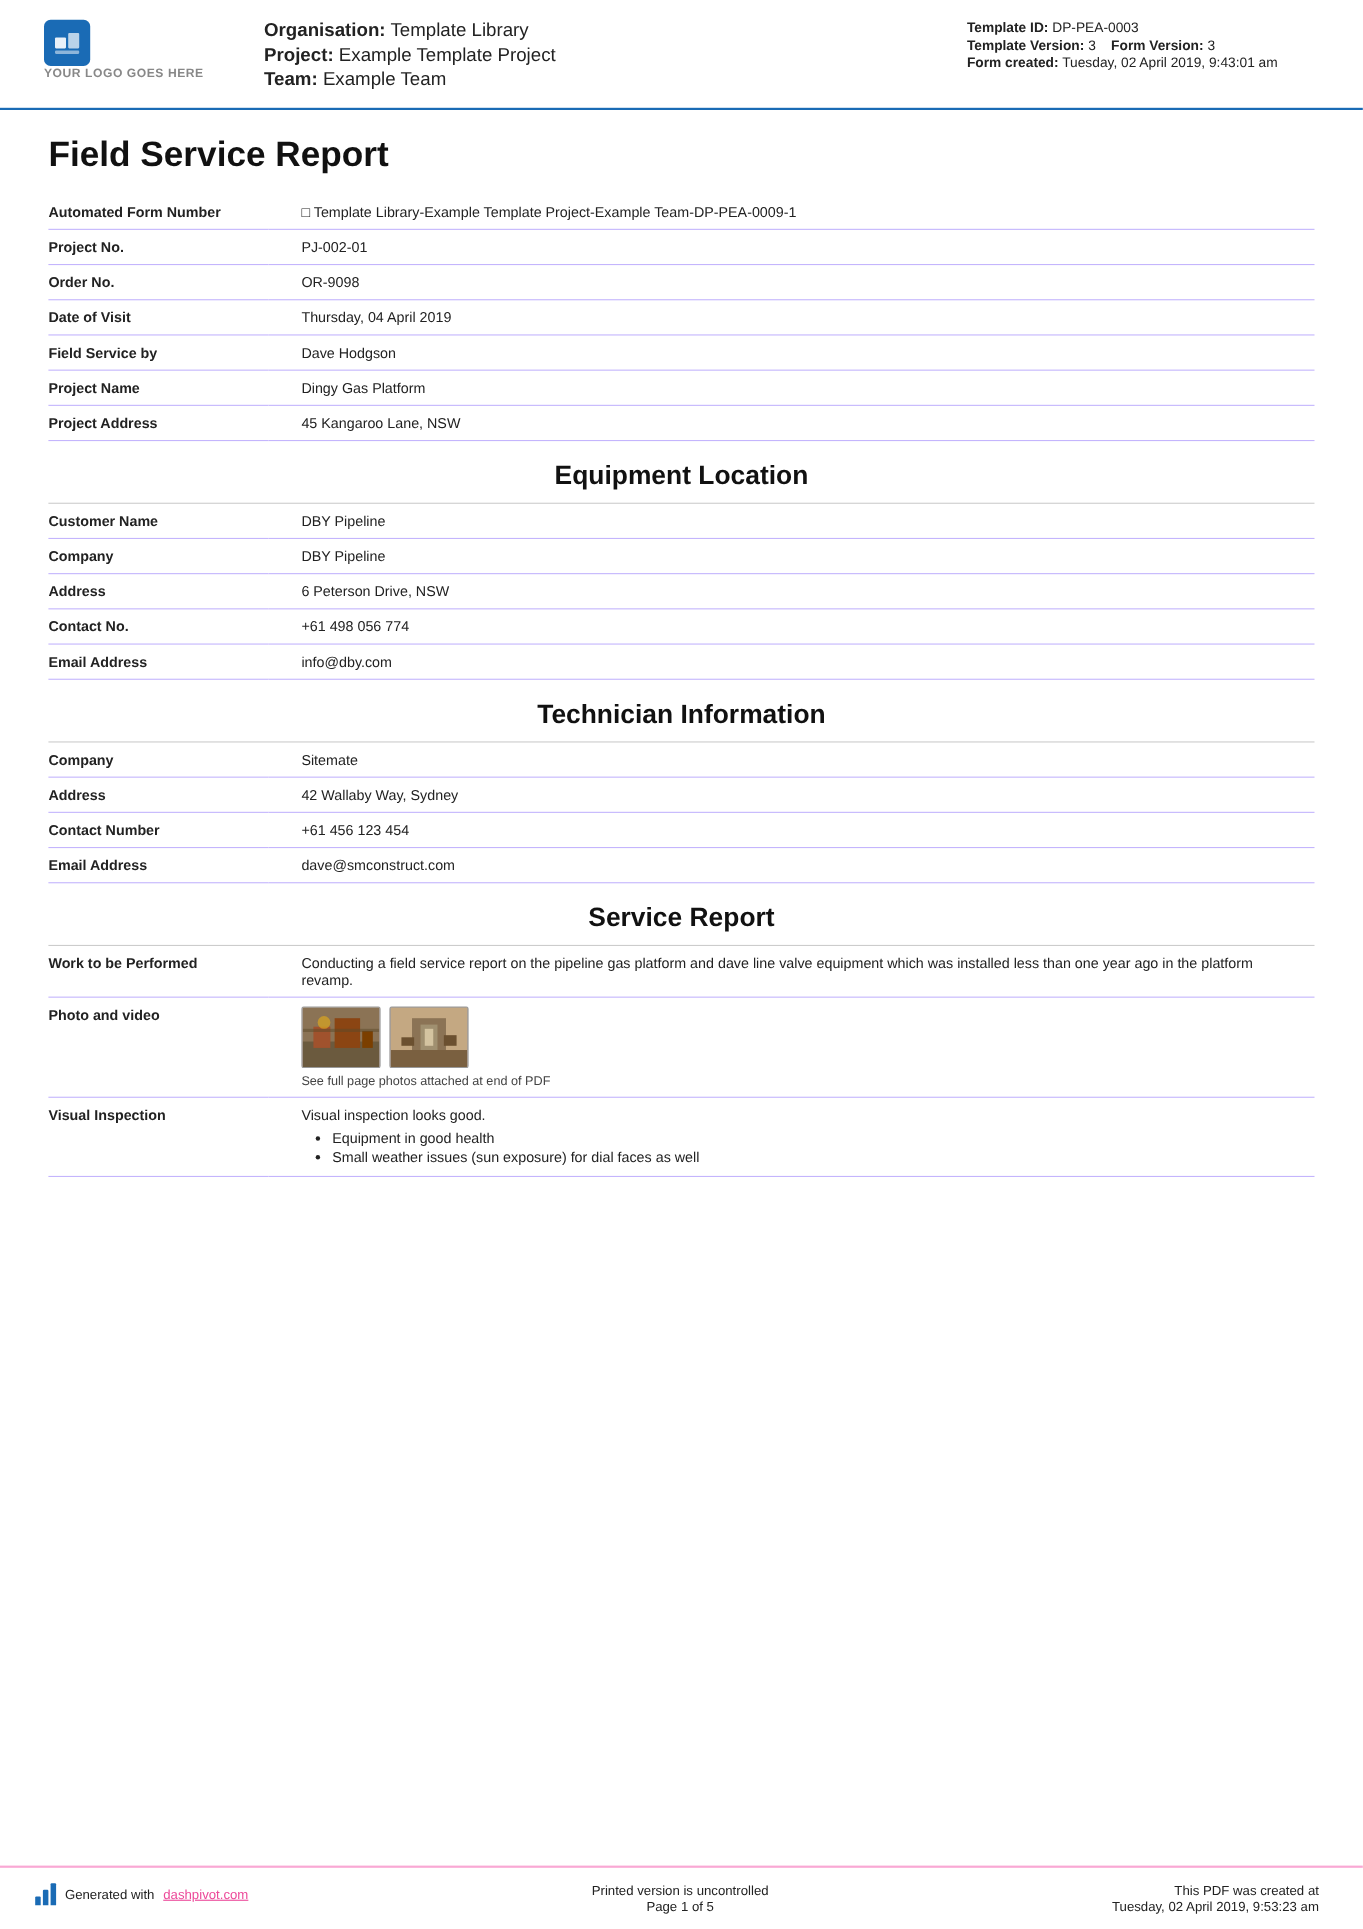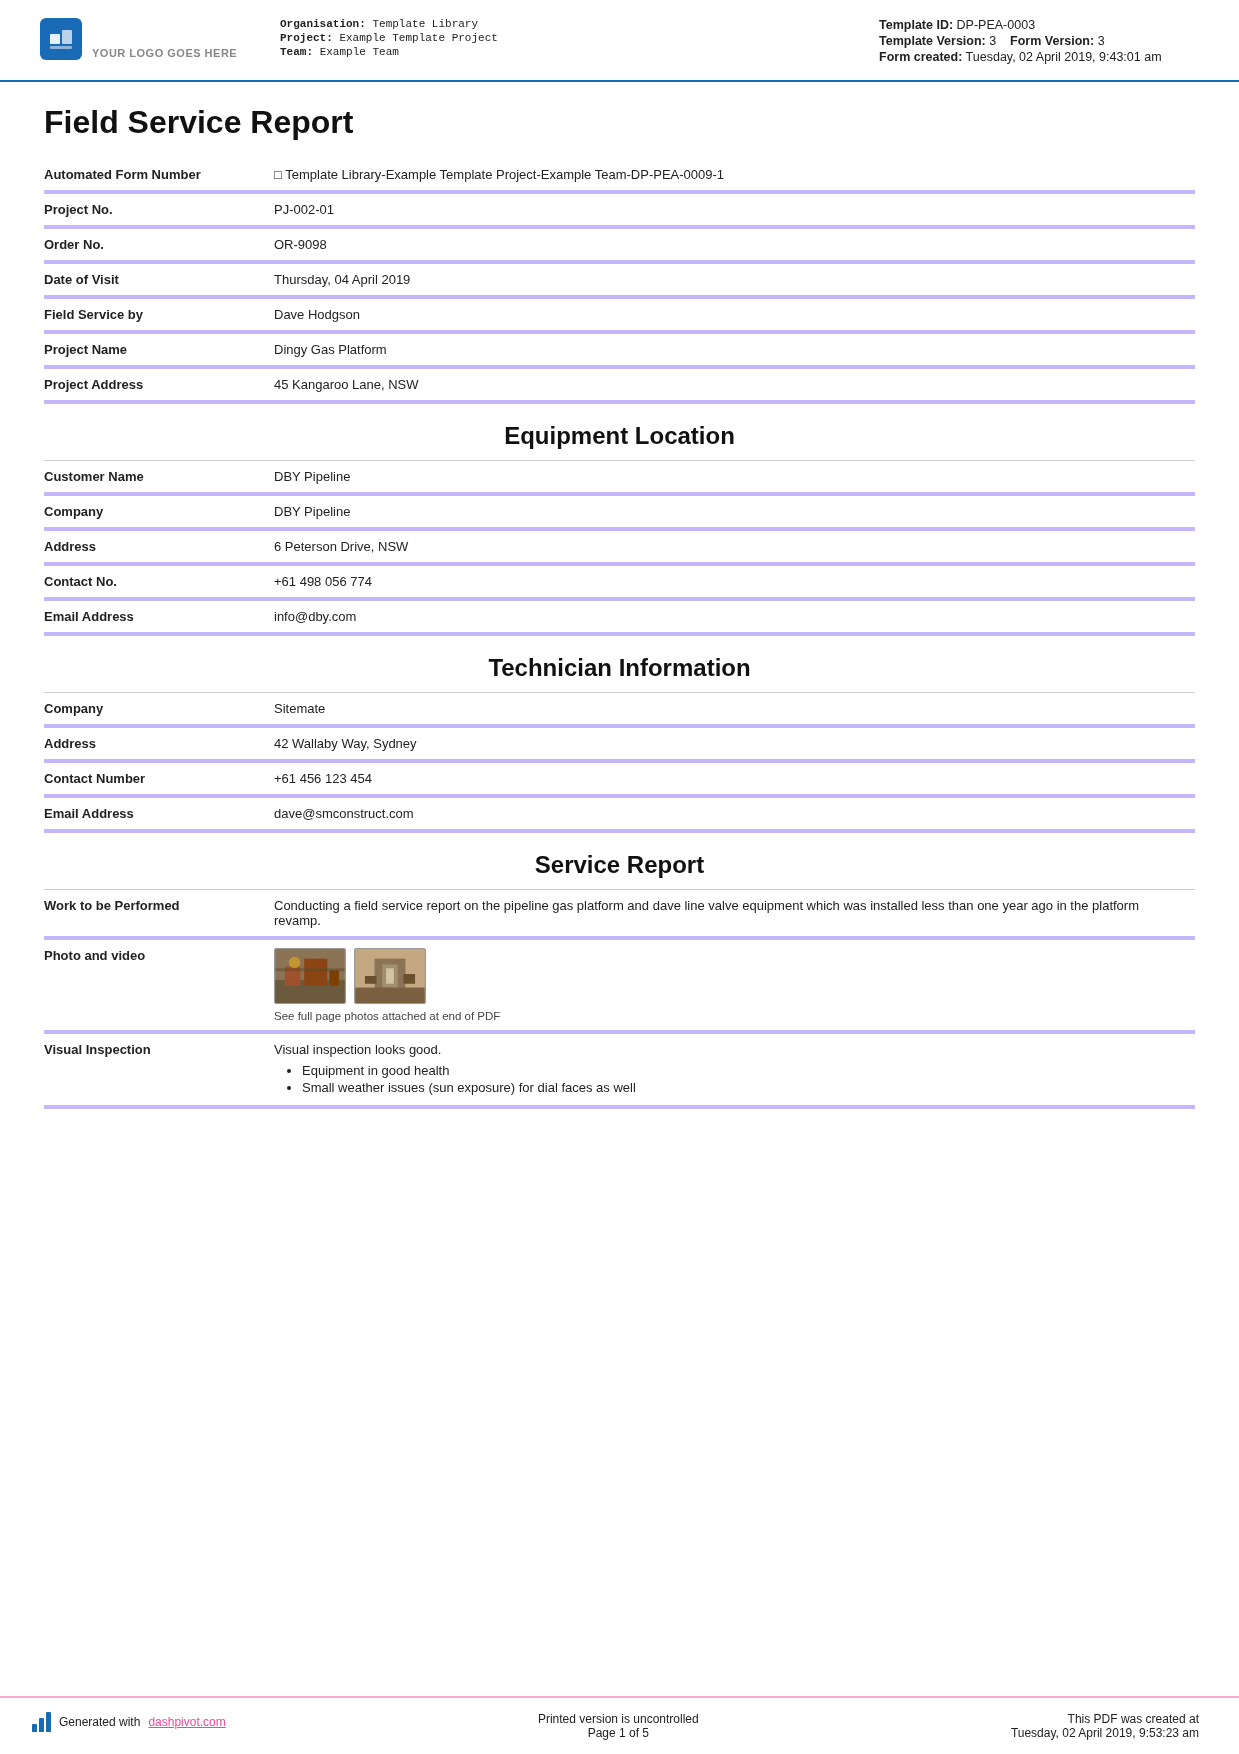--- a/index.html
+++ b/index.html
@@ -21,23 +21,23 @@
     }
     
     .header {
       display: flex;
       align-items: flex-start;
       padding: 18px 40px 14px 40px;
       border-bottom: 2px solid #1a6bb5;
     }
     .logo-box {
       display: flex;
-      align-items: flex-end;
+      align-items: flex-start;
       min-width: 200px;
-      margin-right: 40px;
+      flex-direction: column;
     }
     .logo-icon {
       width: 42px;
       height: 42px;
       background: #1a6bb5;
       border-radius: 6px;
       display: flex;
       align-items: center;
       justify-content: center;
       margin-right: 10px;
@@ -47,22 +47,21 @@
     .logo-text {
       font-size: 11px;
       color: #888;
       text-transform: uppercase;
       letter-spacing: 0.5px;
       font-weight: bold;
       line-height: 1.3;
     }
     .header-meta {
       flex: 1;
-      font-size: 11px;
-      font-family: Liberation Mono, monospace;
+      font-size: 17px;
     }
     .header-meta .meta-row { margin-bottom: 2px; }
     .header-meta strong { font-weight: bold; }
     .header-right {
       min-width: 320px;
       font-size: 12.5px;
     }
     .header-right .meta-row { margin-bottom: 2px; }
     .header-right strong { font-weight: bold; }
 
@@ -79,21 +78,21 @@
     }
     
     .info-table {
       width: 100%;
       border-collapse: collapse;
       margin-bottom: 0;
     }
     .info-table td {
       padding: 8px 10px 8px 0;
       vertical-align: top;
-      border-bottom: 4px solid #c4b5fd;
+      border-bottom: 1px solid #c4b5fd;
       font-size: 13px;
     }
     .info-table td:first-child {
       font-weight: bold;
       width: 200px;
       min-width: 180px;
     }
     .info-table td:last-child {
       padding-left: 30px;
     }

